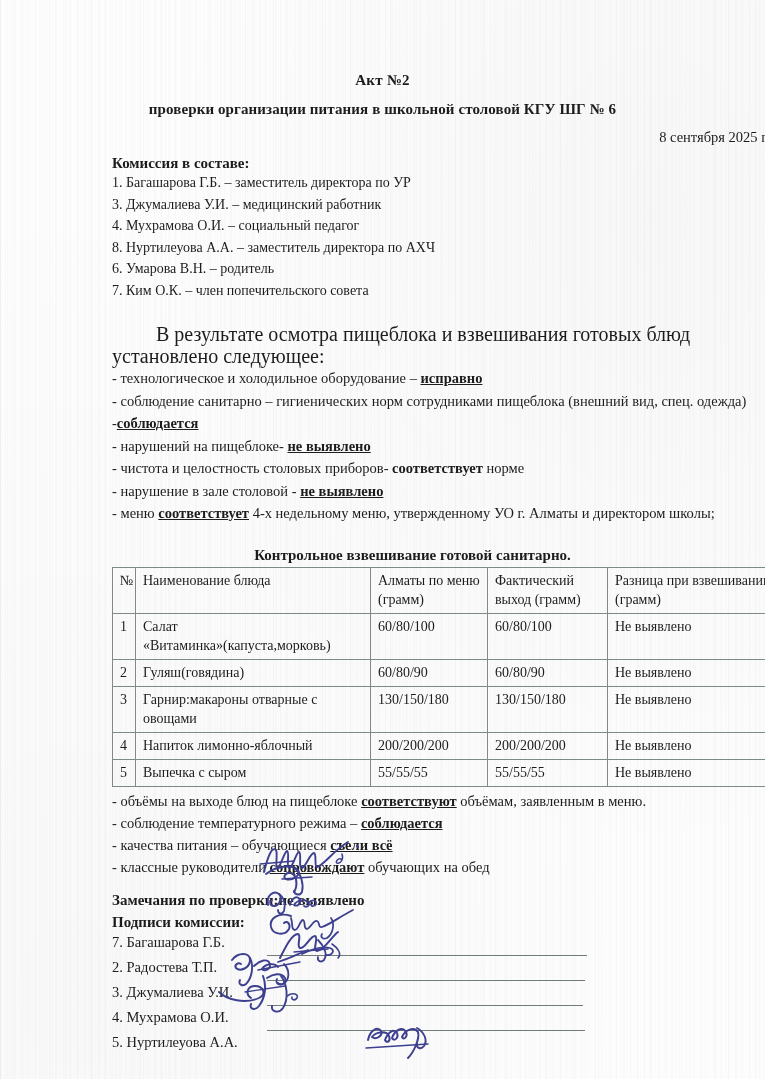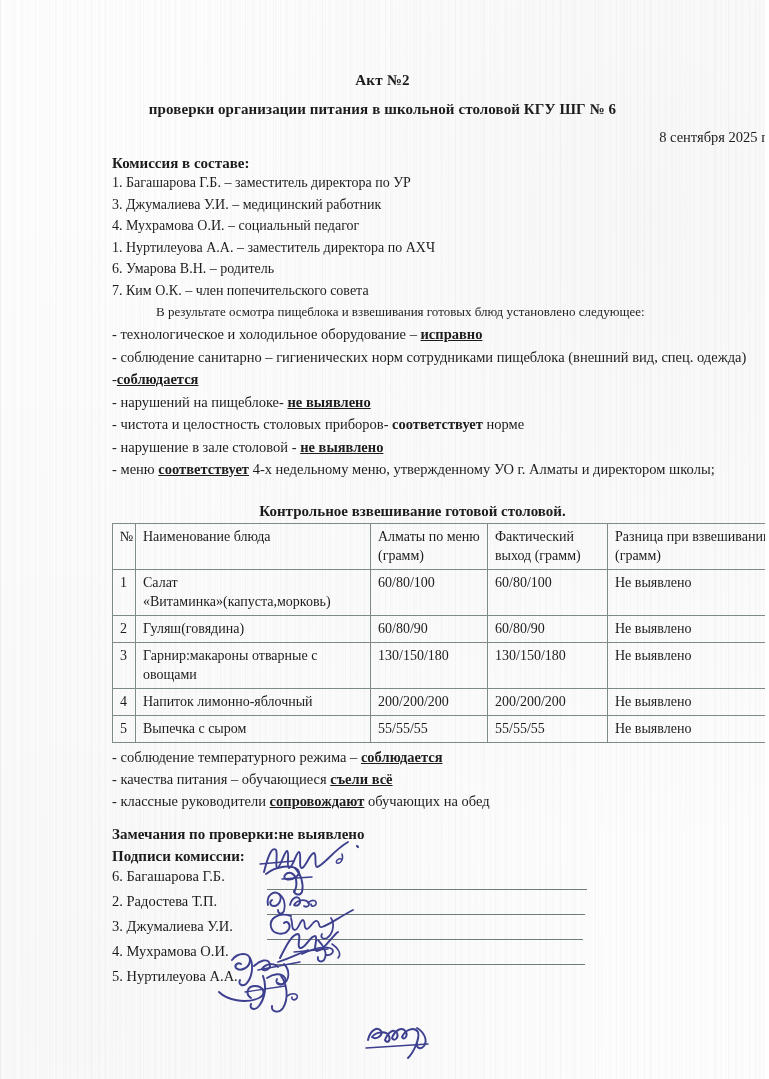--- a/index.html
+++ b/index.html
@@ -68,23 +68,24 @@
   .section-head {
     font-weight: bold;
     font-size: 15px;
     margin-top: 9px;
   }
   .member-line {
     font-size: 14px;
     line-height: 21.5px;
   }
   .para-indent {
-    font-size: 13px;
+    font-size: 20px;
     line-height: 22px;
     text-indent: 44px;
+    margin-top: 22px;
   }
   .finding {
     font-size: 14.5px;
     line-height: 22.5px;
   }
   .bu { font-weight: bold; text-decoration: underline; text-align: right; }
   .b  { font-weight: bold; }
 
   .table-title {
     text-align: center;
@@ -177,21 +178,21 @@
     <div class="doc-date">
       <span class="date-inner">8 сентября 2025 год</span>
     </div>
 
     <div class="body-left">
       <div class="section-head">Комиссия в составе:</div>
       <div>
         <div class="member-line">1. Багашарова Г.Б. – заместитель директора по УР</div>
         <div class="member-line">3. Джумалиева У.И. – медицинский работник</div>
         <div class="member-line">4. Мухрамова О.И. – социальный педагог</div>
-        <div class="member-line">1. Нуртилеуова А.А. – заместитель директора по АХЧ</div>
+        <div class="member-line">8. Нуртилеуова А.А. – заместитель директора по АХЧ</div>
         <div class="member-line">6. Умарова В.Н. – родитель</div>
         <div class="member-line">7. Ким О.К. – член попечительского совета</div>
       </div>
 
       <div class="para-indent">В результате осмотра пищеблока и взвешивания готовых блюд установлено следующее:</div>
 
       <div>
         <div class="finding">
           <span>- технологическое и холодильное оборудование – </span><span class="bu">исправно</span><span></span>
         </div>
@@ -206,21 +207,21 @@
         </div>
         <div class="finding">
           <span>- нарушение в зале столовой -  </span><span class="bu">не выявлено</span><span></span>
         </div>
         <div class="finding">
           <span>- меню </span><span class="bu">соответствует</span><span>  4-х недельному меню, утвержденному УО г. Алматы и директором школы;</span>
         </div>
       </div>
     </div>
 
-    <div class="table-title">Контрольное взвешивание готовой столовой.</div>
+    <div class="table-title">Контрольное взвешивание готовой санитарно.</div>
 
     <table class="weigh">
       <colgroup>
         <col style="width:23px">
         <col style="width:235px">
         <col style="width:117px">
         <col style="width:120px">
         <col style="width:181px">
       </colgroup>
       <thead>
@@ -266,38 +267,41 @@
           <td>Выпечка с сыром</td>
           <td>55/55/55</td>
           <td>55/55/55</td>
           <td>Не выявлено</td>
         </tr>
       </tbody>
     </table>
 
     <div class="after-table">
       <div class="finding">
+        <span>- объёмы на выходе блюд на пищеблоке </span><span class="bu">соответствуют</span><span>   объёмам, заявленным в меню.</span>
+      </div>
+      <div class="finding">
         <span>- соблюдение температурного режима – </span><span class="bu">соблюдается</span><span></span>
       </div>
       <div class="finding">
         <span>- качества питания –    обучающиеся </span><span class="bu">съели всё</span><span></span>
       </div>
       <div class="finding">
         <span>- классные руководители </span><span class="bu">сопровождают</span><span>  обучающих на обед</span>
       </div>
     </div>
 
     <div class="remarks">
       <div class="remarks-title">Замечания   по проверки:не выявлено</div>
       <div class="signs-title">Подписи комиссии:</div>
     </div>
 
     <div class="sign-list">
       <div class="sign-row">
-        <span class="sign-name">6. Багашарова Г.Б.</span>
+        <span class="sign-name">7. Багашарова Г.Б.</span>
         <span class="sign-rule w1"></span>
       </div>
       <div class="sign-row">
         <span class="sign-name">2. Радостева Т.П.</span>
         <span class="sign-rule w2"></span>
       </div>
       <div class="sign-row">
         <span class="sign-name">3. Джумалиева У.И.</span>
         <span class="sign-rule w3"></span>
       </div>

